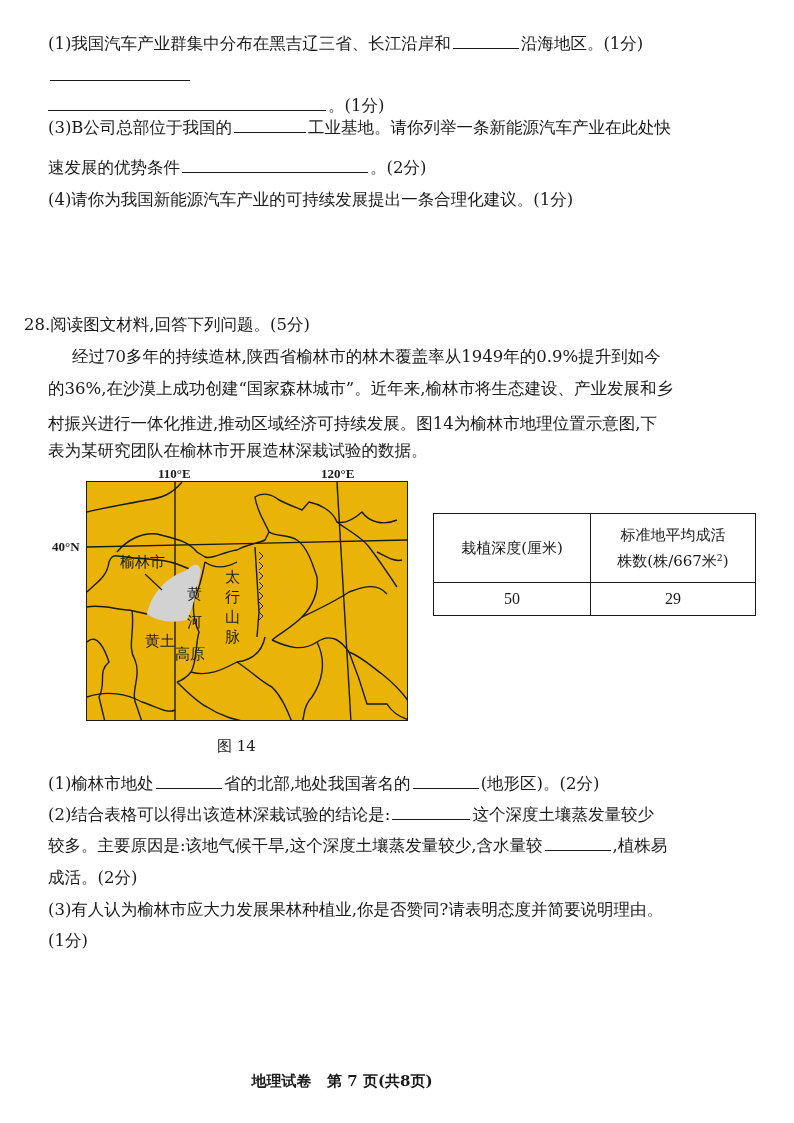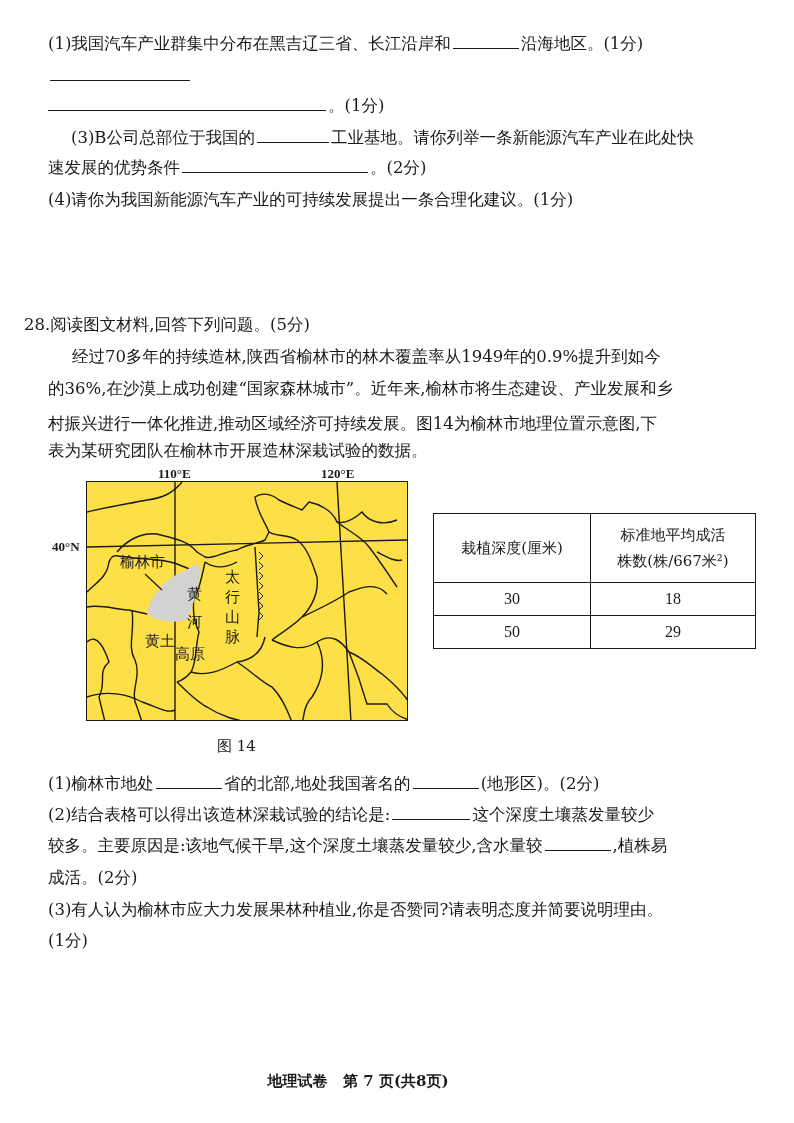--- a/index.html
+++ b/index.html
@@ -16,54 +16,54 @@
     .indent { left: 72px; }
     .blank {
       display: inline-block; border-bottom: 1.3px solid #1a1a1a;
       height: 16px; vertical-align: baseline; margin: 0 2px;
     }
 
     
     .map-wrap { position: absolute; left: 50px; top: 466px; width: 370px; height: 290px; }
     .map-frame {
       position: absolute; left: 36px; top: 15px; width: 322px; height: 240px;
-      border: 1.6px solid #1a1a1a; box-sizing: border-box; overflow: hidden; background:#fde047;
+      border: 1.6px solid #1a1a1a; box-sizing: border-box; overflow: hidden; background:#eab308;
     }
     .map-svg { position: absolute; left: 0; top: 0; }
     .map-label { position: absolute; font-size: 15px; white-space: nowrap; }
     .coord { position: absolute; font-family: Liberation Serif, serif; font-size: 13px; font-weight: bold; }
     .caption { position: absolute; left: 217px; top: 737px; font-size: 15px; }
 
     
     .data-table {
       position: absolute; left: 433px; top: 513px; width: 323px;
       border-collapse: collapse; font-size: 15px;
     }
     .data-table th, .data-table td {
       border: 1.4px solid #1a1a1a; text-align: center; font-weight: normal; padding: 0;
     }
     .data-table th { height: 68px; line-height: 26px; }
     .data-table td { height: 32px; font-family: "Liberation Serif", serif; font-size: 16px; }
     .data-table .c1 { width: 156px; }
 
-    .footer { position: absolute; top: 1072px; left: 16px; width: 684px; text-align: center; font-size: 15px; font-weight: bold; }
+    .footer { position: absolute; top: 1072px; left: 0; width: 684px; text-align: center; font-size: 15px; font-weight: bold; }
   </style>
 </head>
 <body>
 
 <div class="line" style="top:32px;">
   <span>(1)我国汽车产业群集中分布在黑吉辽三省、长江沿岸和</span><span class="blank" style="width:66px"></span><span>沿海地区。(1分)</span>
 </div>
 <div class="line" style="top:64px;">
   <span class="blank" style="width:140px"></span>
 </div>
 <div class="line" style="top:94px;">
   <span class="blank" style="width:278px;margin-left:0"></span><span>。(1分)</span>
 </div>
-<div class="line" style="top:126px;margin-left:23px;">
+<div class="line" style="top:116px;">
   <span>(3)B公司总部位于我国的</span><span class="blank" style="width:72px"></span><span>工业基地。请你列举一条新能源汽车产业在此处快</span>
 </div>
 <div class="line" style="top:156px;">
   <span>速发展的优势条件</span><span class="blank" style="width:186px"></span><span>。(2分)</span>
 </div>
 <div class="line" style="top:188px;">
   <span>(4)请你为我国新能源汽车产业的可持续发展提出一条合理化建议。(1分)</span>
 </div>
 
 <div class="line" style="top:313px; left:24px;">28.阅读图文材料,回答下列问题。(5分)</div>
@@ -138,24 +138,20 @@
     <tr>
       <th class="c1">栽植深度(厘米)</th>
       <th>
         <span>标准地平均成活</span><br>
         <span>株数(株/667米²)</span>
       </th>
     </tr>
   </thead>
   <tbody>
     <tr>
-      <td>30</td>
-      <td>18</td>
-    </tr>
-    <tr>
       <td>50</td>
       <td>29</td>
     </tr>
   </tbody>
 </table>
 
 <div class="line" style="top:772px;">
   <span>(1)榆林市地处</span><span class="blank" style="width:66px"></span><span>省的北部,地处我国著名的</span><span class="blank" style="width:66px"></span><span>(地形区)。(2分)</span>
 </div>
 <div class="line" style="top:803px;">

